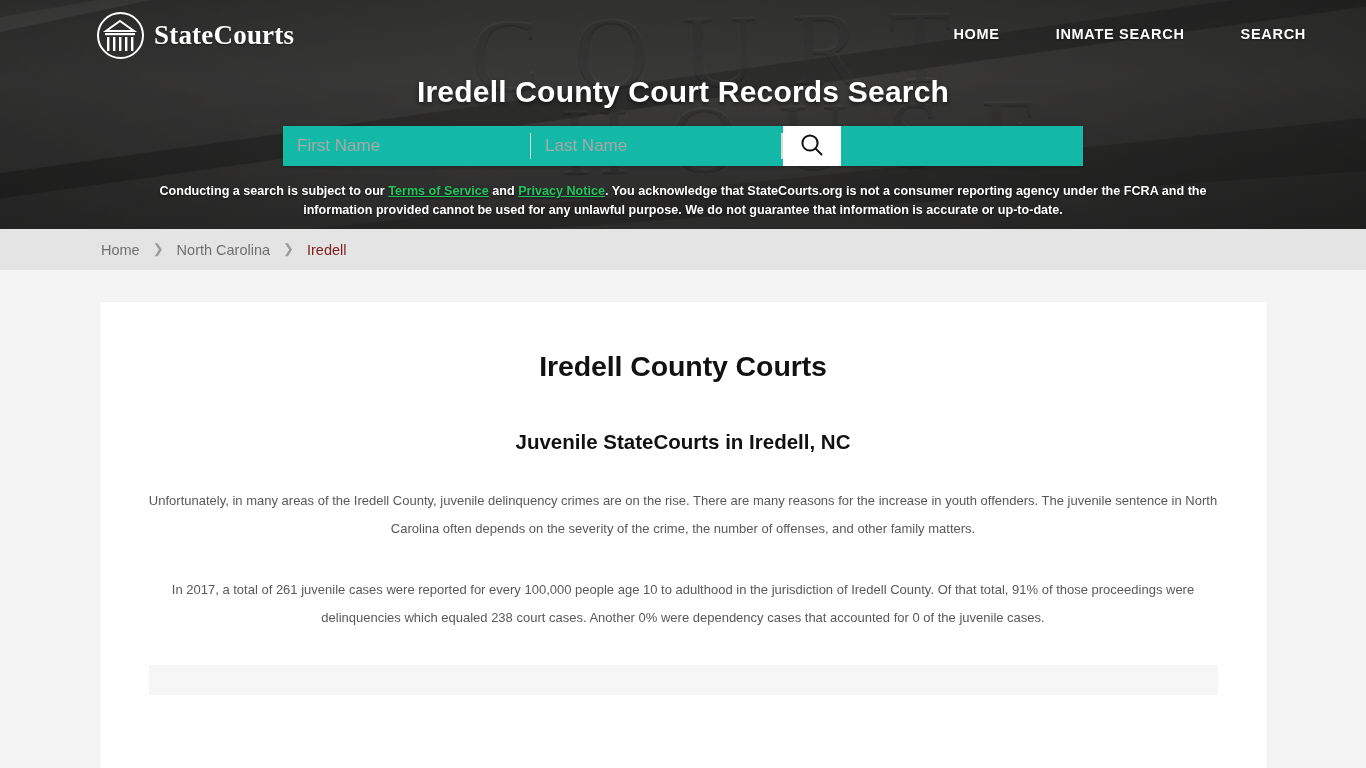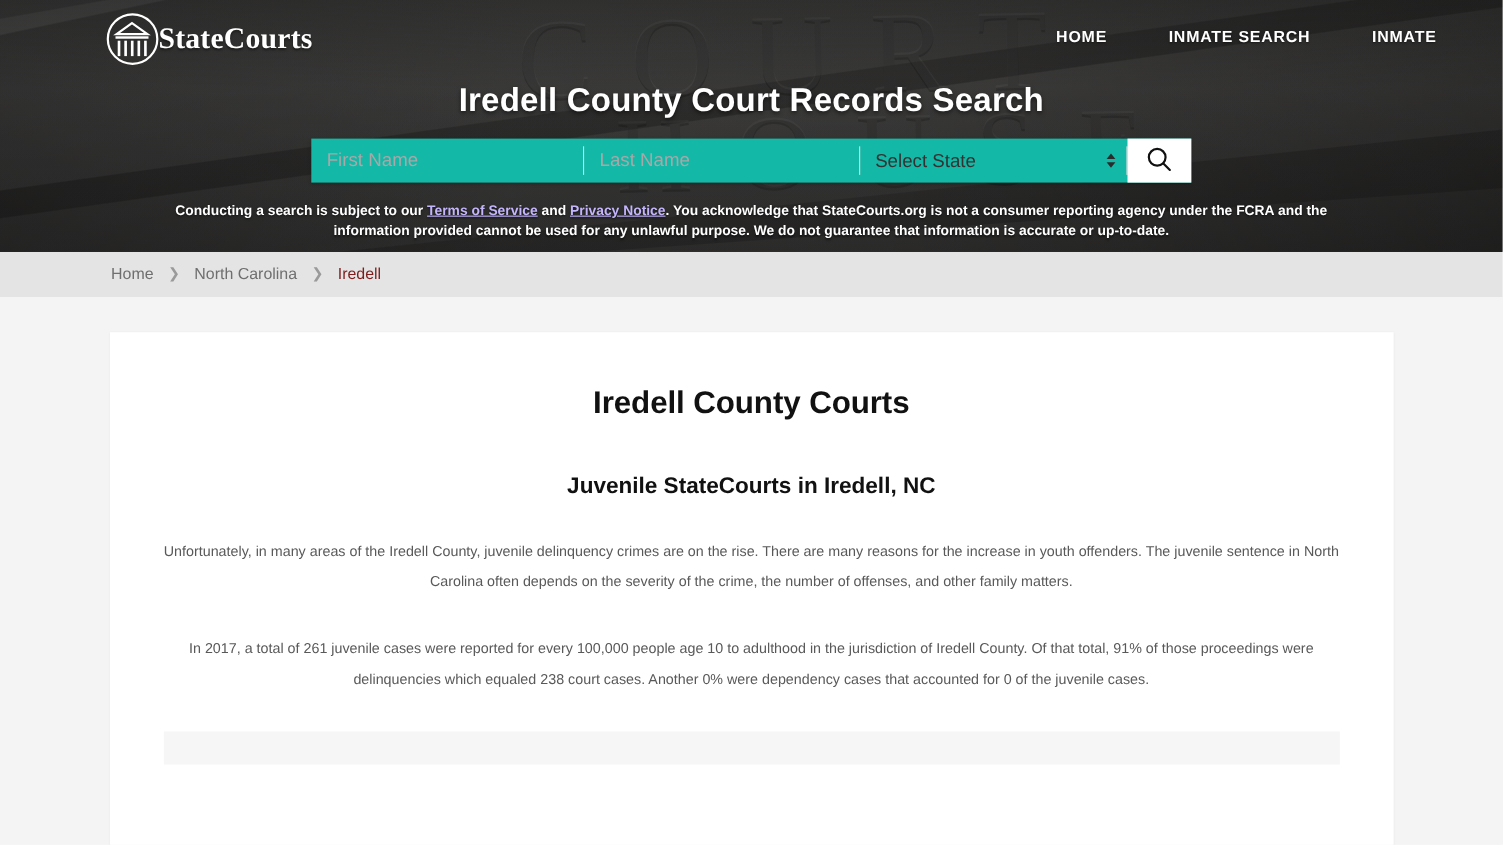--- a/index.html
+++ b/index.html
@@ -63,21 +63,21 @@
 
   
   .topbar {
     position: relative;
     height: 72px;
     display: flex;
     align-items: center;
   }
   .brand {
     position: absolute; left: 97px; top: 12px;
-    display: flex; align-items: center; 
+    display: flex; align-items: center; gap: 10px;
     text-decoration: none;
   }
   .brand-mark {
     width: 47px; height: 47px;
     border: 2.5px solid #ffffff;
     border-radius: 50%;
     position: relative;
     overflow: hidden;
     flex: none;
   }
@@ -184,21 +184,21 @@
   .disclaimer {
     margin: 16px auto 0 auto;
     width: 1110px;
     text-align: center;
     color: #ffffff;
     font-size: 12.6px;
     line-height: 19px;
     font-weight: 700;
     text-shadow: 0 1px 2px rgba(0,0,0,0.6);
   }
-  .disclaimer a { color: #c4b5fd; text-decoration: underline; text-align: right; }
+  .disclaimer a { color: #22c55e; text-decoration: underline; text-align: right; }
 
   
   .crumbbar {
     width: 1366px;
     height: 41px;
     background: #e4e4e4;
     display: flex;
     align-items: center;
   }
   .crumbs {
@@ -279,40 +279,31 @@
             <rect x="26" y="23" width="2.4" height="14" fill="#ffffff"></rect>
             <rect x="32" y="23" width="2.4" height="14" fill="#ffffff"></rect>
           </svg>
         </span>
         <span class="brand-text">StateCourts</span>
       </a>
 
       <nav class="mainnav">
         <a href="#">HOME</a>
         <a href="#">INMATE SEARCH</a>
-        <a href="#">INMATE</a>
+        <a href="#">SEARCH</a>
       </nav>
     </div>
 
     <h1 class="hero-title">Iredell County Court Records Search</h1>
 
     <form class="searchbar">
       <input class="f-first" type="text" placeholder="First Name" style="">
       <span class="divider"></span>
       <input class="f-last" type="text" placeholder="Last Name" style="">
       <span class="divider"></span>
-      <span class="state-wrap">
-        <select>
-          <option>Select State</option>
-        </select>
-        <span class="stepper">
-          <i class="up"></i>
-            <i class="down"></i>
-        </span>
-      </span>
       <span class="divider"></span>
       <button class="search-btn" type="submit">
         <span>
           <svg width="26" height="26" viewBox="0 0 26 26" aria-hidden="true">
             <circle cx="11" cy="11" r="7.6" fill="none" stroke="#111111" stroke-width="2"></circle>
             <line x1="16.6" y1="16.6" x2="22.5" y2="22.5" stroke="#111111" stroke-width="2" stroke-linecap="round"></line>
           </svg>
         </span>
       </button>
     </form>

